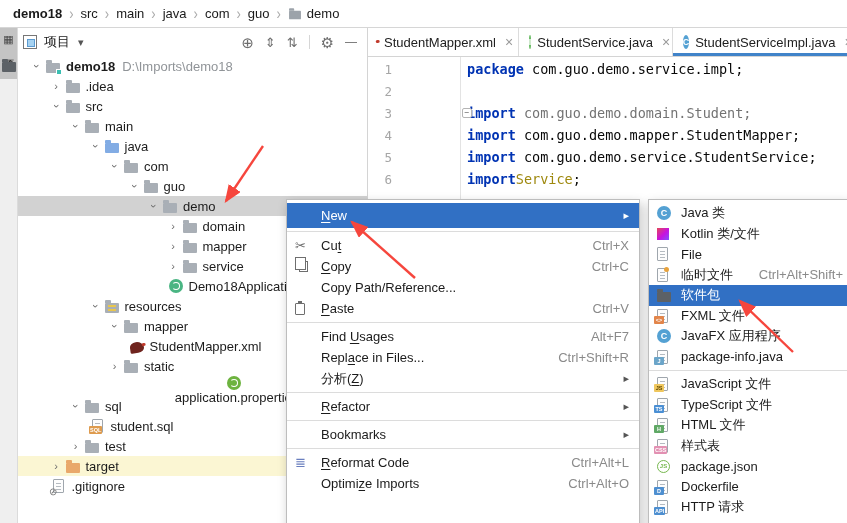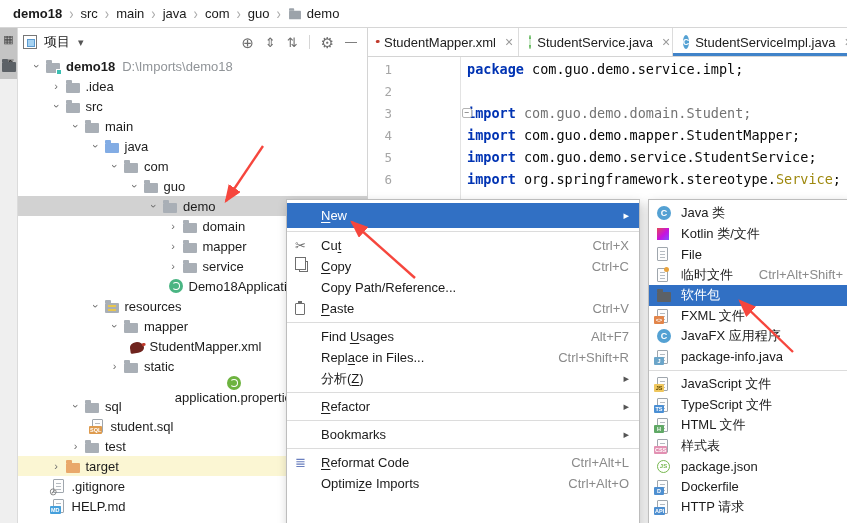--- a/index.html
+++ b/index.html
@@ -337,32 +337,20 @@
           <span class="tic">
             <span class="ic-doc">
               <span class="dl" style="top: 3px;"></span>
               <span class="dl" style="top: 6px;"></span>
               <span class="dl" style="top: 9px;"></span>
               <span class="ic-over">⊘</span>
             </span>
           </span>
           <span class="tlabel">.gitignore</span>
         </div>
-        <div class="trow" style="padding-left: 29.5px;">
-          <span style="width: 3px; flex: 0 0 auto;"></span>
-          <span class="tic">
-            <span class="ic-doc">
-              <span class="dl" style="top: 3px;"></span>
-              <span class="dl" style="top: 6px;"></span>
-              <span class="dl" style="top: 9px;"></span>
-              <span class="ic-badge" style="background: rgb(70, 160, 220);">MD</span>
-            </span>
-          </span>
-          <span class="tlabel">HELP.md</span>
-        </div>
       </div>
   </div>
 
   <div class="editor">
     <div class="tabbar" id="tabbar">
         <div class="etab">
           <span class="ic-bird"></span>
           <span>StudentMapper.xml</span>
           <span class="tclose">×</span>
         </div>
@@ -377,21 +365,21 @@
           <span class="tclose">×</span>
         </div>
       </div>
     <div class="editor-body" id="editor-body">
       <div class="gutter-line"></div>
     <div class="cline"><span class="ln" style="color: rgb(166, 166, 166);">1</span><span class="fsp"></span><span style="color: rgb(0, 51, 179); font-weight: bold;">package</span><span style="color: rgb(8, 8, 8);"> com.guo.demo.service.impl;</span></div>
         <div class="cline"><span class="ln" style="color: rgb(166, 166, 166);">2</span><span class="fsp"></span></div>
         <div class="cline"><span class="ln" style="color: rgb(166, 166, 166);">3</span><span class="fsp"><span class="fold">−</span></span><span style="color: rgb(0, 51, 179); font-weight: bold;">import</span><span style="color: #737373;"> com.guo.demo.domain.Student;</span></div>
         <div class="cline"><span class="ln" style="color: rgb(166, 166, 166);">4</span><span class="fsp"></span><span style="color: rgb(0, 51, 179); font-weight: bold;">import</span><span style="color: rgb(8, 8, 8);"> com.guo.demo.mapper.StudentMapper;</span></div>
         <div class="cline"><span class="ln" style="color: rgb(166, 166, 166);">5</span><span class="fsp"></span><span style="color: rgb(0, 51, 179); font-weight: bold;">import</span><span style="color: rgb(8, 8, 8);"> com.guo.demo.service.StudentService;</span></div>
-        <div class="cline"><span class="ln" style="color: rgb(166, 166, 166);">6</span><span class="fsp"></span><span style="color: rgb(0, 51, 179); font-weight: bold;">import</span><span style="color: rgb(8, 8, 8);"> org.springframework.stereotype.</span><span style="color: rgb(158, 136, 13);">Service</span><span style="color: rgb(8, 8, 8);">;</span></div>
+        <div class="cline"><span class="ln" style="color: rgb(166, 166, 166);">6</span><span class="fsp"></span><span style="color: rgb(0, 51, 179); font-weight: bold;">import</span><span style="color: rgb(158, 136, 13);">Service</span><span style="color: rgb(8, 8, 8);">;</span></div>
       </div>
   </div>
 
   <div class="menu" id="context-menu" style="left:286px; top:199px; width:354px; height:340px;">
       <div class="mi big" style="background: rgb(49, 112, 196); color: rgb(255, 255, 255);">
         <span class="mic"></span>
         <span class="mlbl"><span></span><span class="mn">N</span><span>ew</span></span>
         <span class="marr" style="color: rgb(255, 255, 255);">▸</span>
       </div>
       <div class="msep"></div>

